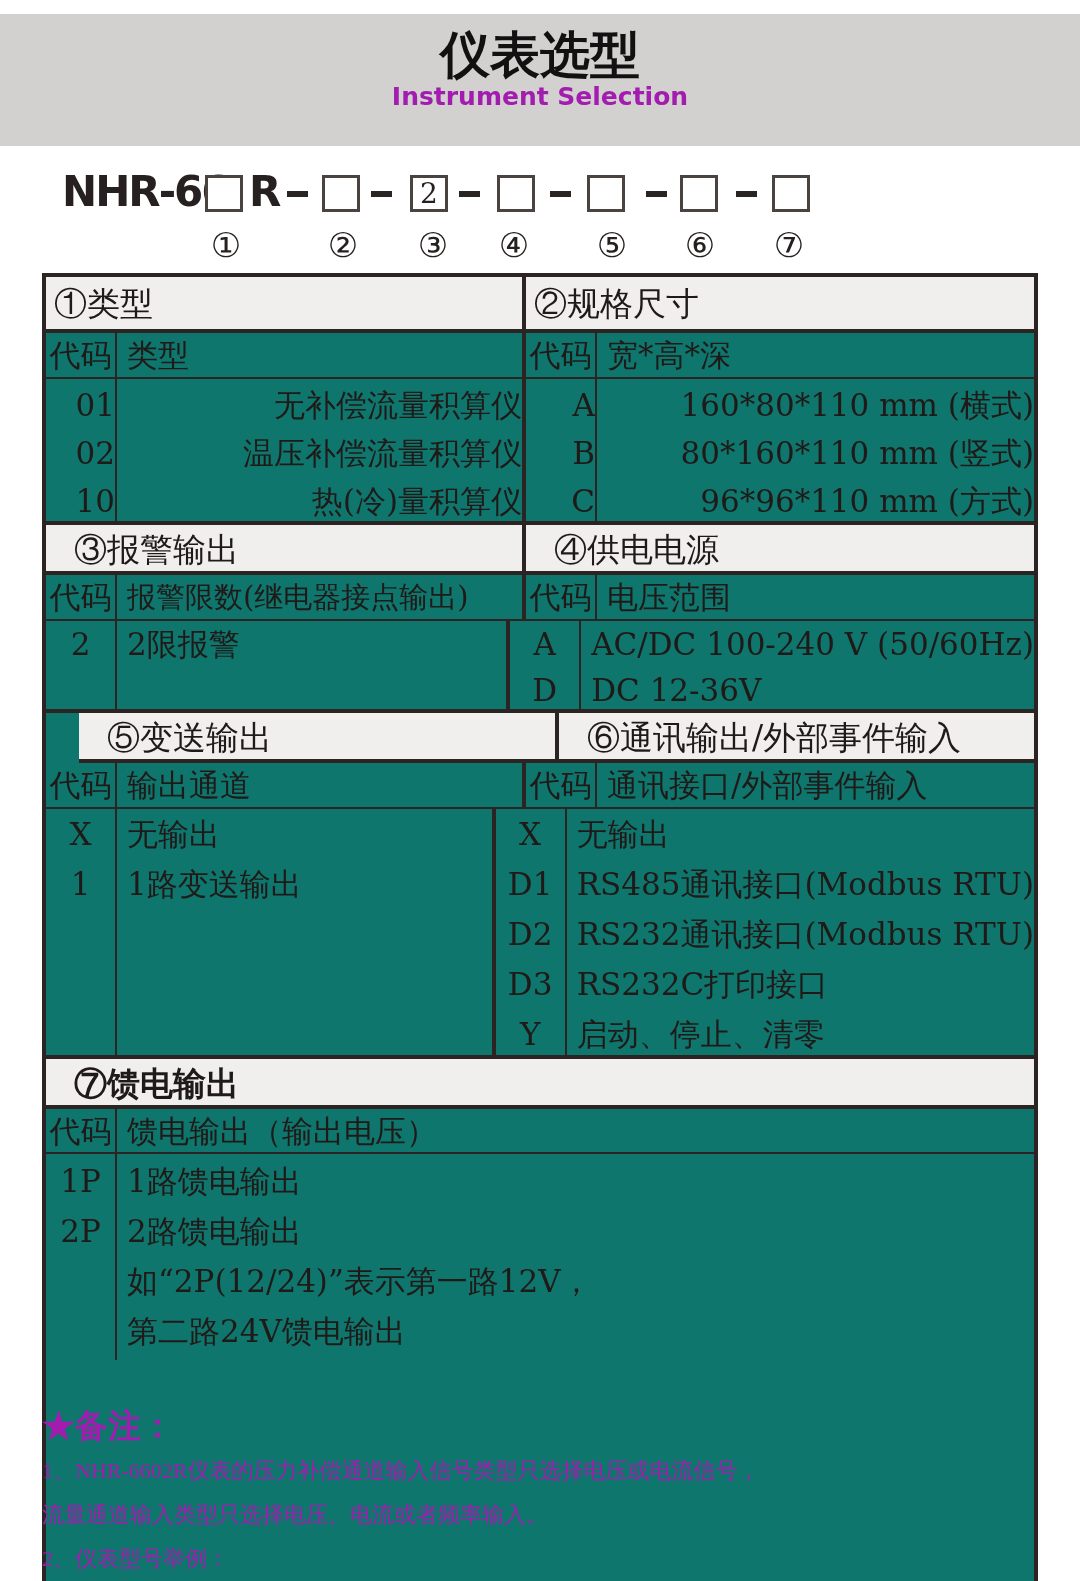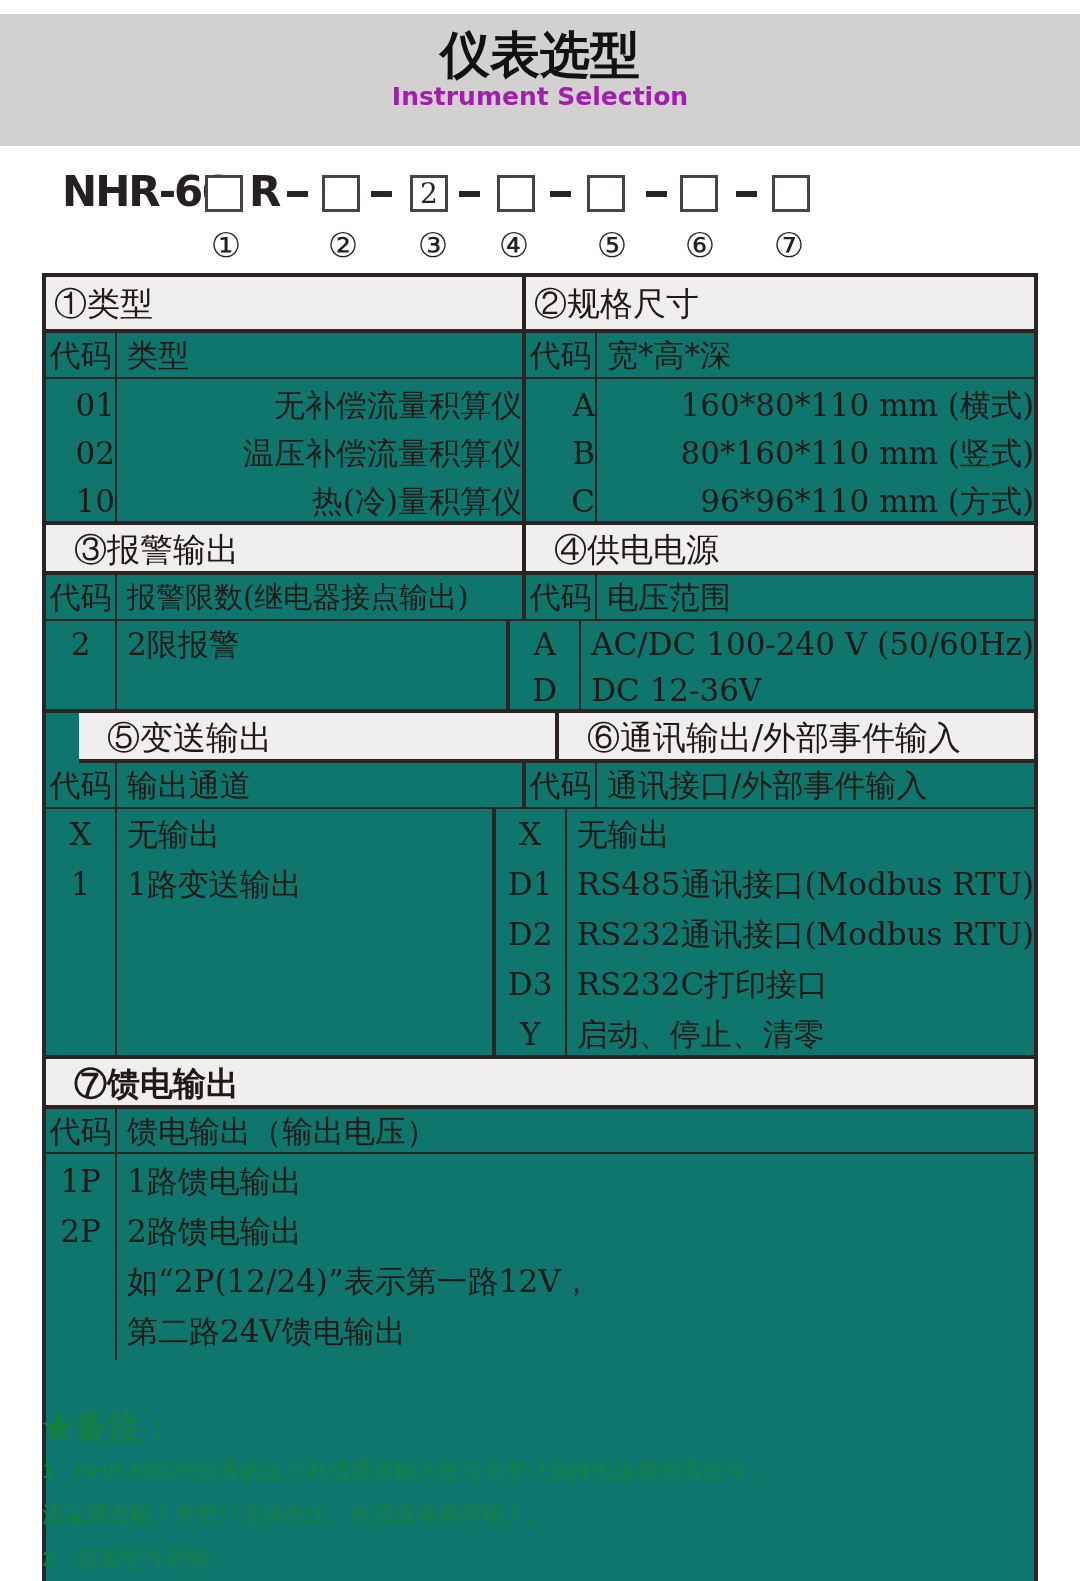--- a/index.html
+++ b/index.html
@@ -50,21 +50,21 @@
   .ln{white-space:nowrap;overflow:hidden;}
   .hA{height:56px;} .hB{height:46px;} .hC{height:146px;} .hD{height:50px;} .hE{height:46px;}
   .hF{height:92px;} .hG{height:50px;margin-left:33px;} .hH{height:46px;} .hI{height:250px;} .hJ{height:50px;font-weight:bold;}
   .hK{height:45px;} .hL{height:206px;}
   .body{font-size:31px;}
   .hC .ln{line-height:48px;} .hC .codecell,.hC .valcell{padding-top:2px;text-align:right;}
   .hF .ln{line-height:46px;}
   .hI .ln{line-height:50px;}
   .hL .ln{line-height:50px;} .hL .codecell,.hL .valcell{padding-top:2px;}
   
-  .notes{position:absolute;left:42px;top:1404px;width:1010px;font-family:Liberation Sans, sans-serif;color:#15803d;}
+  .notes{position:absolute;left:42px;top:1404px;width:1010px;font-family:Liberation Serif, serif;color:#a21caf;}
   .nh{font-size:33px;font-weight:bold;line-height:45px;}
   .nl{font-size:22px;line-height:44px;white-space:nowrap;overflow:hidden;}
 </style>
 </head>
 <body>
 
 <div class="band">
   <div class="title">仪表选型</div>
   <div class="subtitle">Instrument Selection</div>
 </div>

